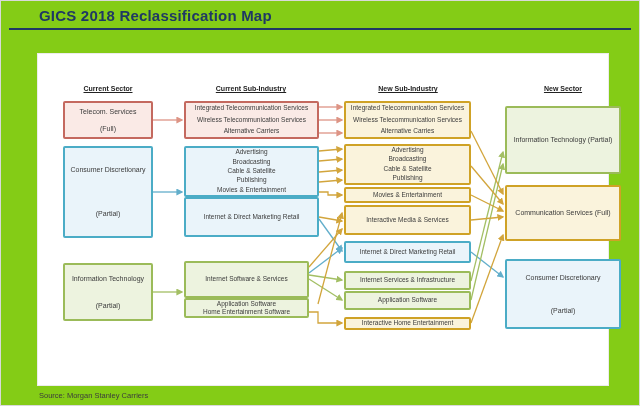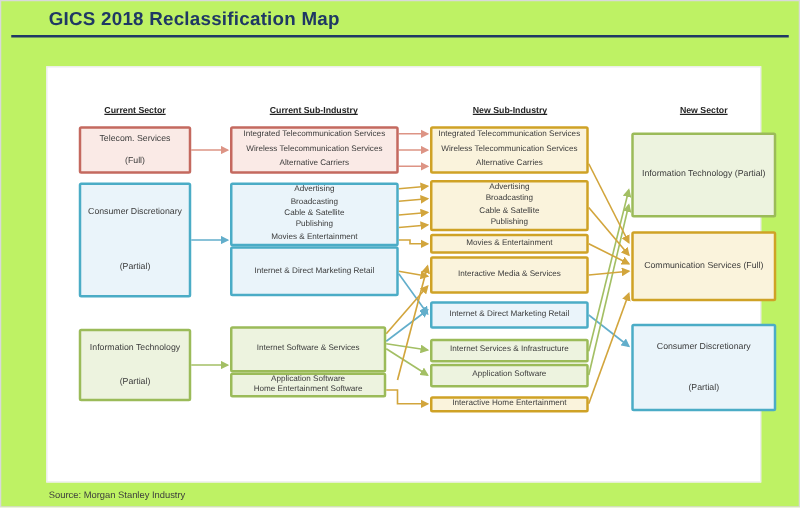--- a/index.html
+++ b/index.html
@@ -1,17 +1,17 @@
 <!DOCTYPE html>
 <html><head>
 <meta charset="utf-8">
 <style>
   html,body{margin:0;padding:0;background:#fff;}
   #stage{
-    position:relative;width:640px;height:406px;background:#bef264;
+    position:relative;width:640px;height:406px;background:#84cc16;
     font-family:"Liberation Sans",sans-serif;overflow:hidden;
     border:1px solid #d9d9d9;box-sizing:border-box;padding-left:26px;
   }
   .page-title{
     position:absolute;left:38px;top:6px;font-size:15px;font-weight:bold;
     color:#1F3864;letter-spacing:0.2px;
   }
   .title-rule{
     position:absolute;left:8px;right:8px;top:27px;height:2px;background:#1F3864;
   }
@@ -165,14 +165,14 @@
       </div>
       <div class="box big" style="left: 504px; top: 184px; width: 116px; height: 56px; border-color: rgb(207, 162, 38); background: rgb(250, 243, 220);">
         <div class="row">Communication Services (Full)</div>
       </div>
       <div class="box big" style="left: 504px; top: 258px; width: 116px; height: 70px; border-color: rgb(75, 172, 198); background: rgb(234, 244, 250);">
         <div class="row">Consumer Discretionary</div>
         <div class="row">(Partial)</div>
       </div>
     </div>
 
-  <div class="source-line">Source: Morgan Stanley Industry</div>
+  <div class="source-line">Source: Morgan Stanley Carriers</div>
 </div>
 
 </body></html>

